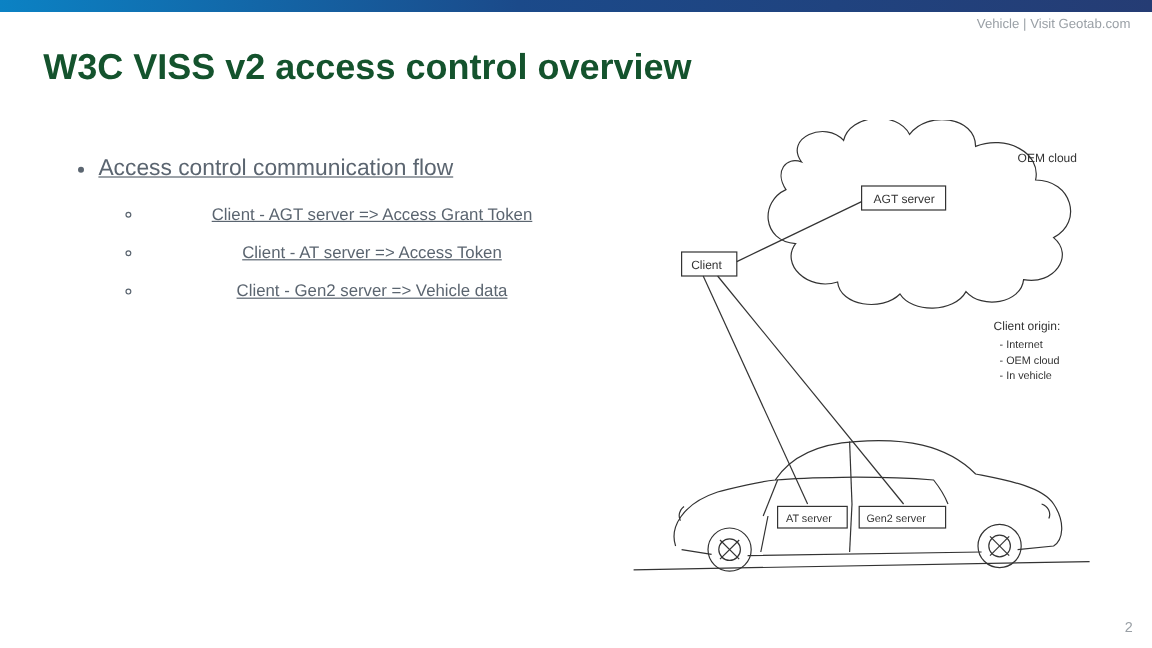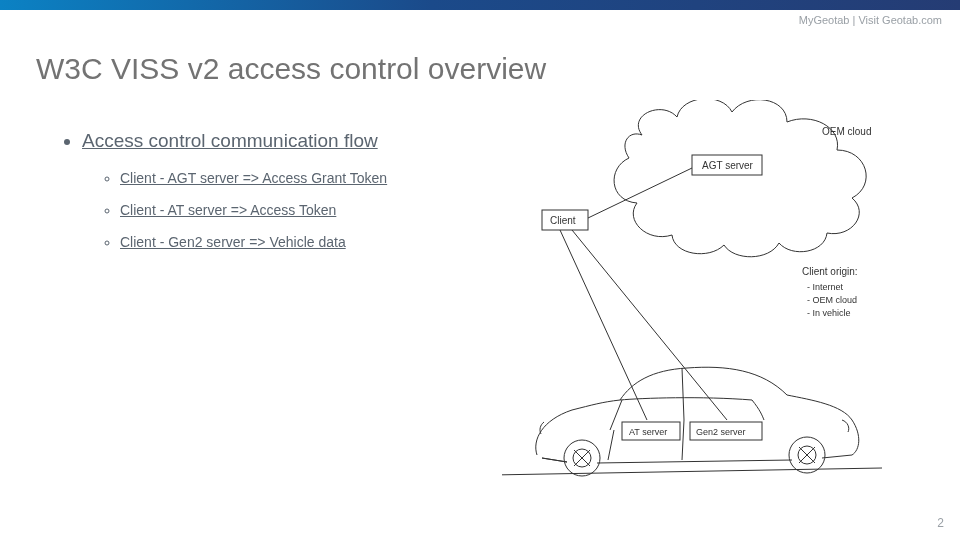--- a/index.html
+++ b/index.html
@@ -1,38 +1,38 @@
 <!DOCTYPE html>
 <html><head>
 <meta charset="utf-8">
 <style>
   * { box-sizing: border-box; margin: 0; padding: 0; }
   html, body { width: 960px; height: 540px; overflow: hidden; font-family: Arial, Helvetica, sans-serif; background: #fff; }
   .slide { position: relative; width: 960px; height: 540px; background: #fff; }
   .topbar { position: absolute; top: 0; left: 0; width: 960px; height: 10px; background: linear-gradient(90deg, #0b82c4 0%, #1b4a8a 45%, #253c74 100%); }
   .header-link { position: absolute; top: 14px; right: 18px; font-size: 11px; color: #9aa0a6; }
-  .title { position: absolute; top: 52px; left: 36px; font-size: 30px; font-weight: 400; color: #737373; }
+  .title { position: absolute; top: 40px; left: 36px; font-size: 30px; font-weight: 700; color: #14532d; }
   .content { position: absolute; top: 130px; left: 60px; width: 440px; color: #5b6570; }
   ul.lvl1 { list-style: disc; padding-left: 22px; }
   ul.lvl1 > li { font-size: 19px; margin-bottom: 18px; color: #5b6570; text-decoration: underline; }
   ul.lvl2 { list-style: circle; padding-left: 38px; margin-top: 18px; }
-  ul.lvl2 > li { font-size: 14px; margin-bottom: 16px; color: #5b6570; }
-  .diagram { position: absolute; top: 100px; left: 502px; width: 420px; height: 400px; }
+  ul.lvl2 > li { font-size: 14px; margin-bottom: 16px; color: #5b6570; text-align: center; }
+  .diagram { position: absolute; top: 100px; left: 528px; width: 420px; height: 400px; }
   .page-num { position: absolute; bottom: 10px; right: 16px; font-size: 12px; color: #9aa0a6; }
   .dlabel { font-family: Arial, sans-serif; font-size: 10px; fill: #333; }
   .dlabel-sm { font-family: Arial, sans-serif; font-size: 9px; fill: #333; }
   .dbox { fill: #fff; stroke: #333; stroke-width: 1; }
   .dline { stroke: #333; stroke-width: 1; fill: none; }
 </style>
 </head>
 <body>
 
 <div class="slide">
   <div class="topbar"></div>
-  <div class="header-link">MyGeotab | Visit Geotab.com</div>
+  <div class="header-link">Vehicle | Visit Geotab.com</div>
   <h1 class="title">W3C VISS v2 access control overview</h1>
 
   <div class="content">
     <ul class="lvl1">
       <li>
         <span>Access control communication flow</span>
         <ul class="lvl2">
           <li>Client - AGT server =&gt; Access Grant Token</li>
           <li>Client - AT server =&gt; Access Token</li>
           <li>Client - Gen2 server =&gt; Vehicle data</li>

